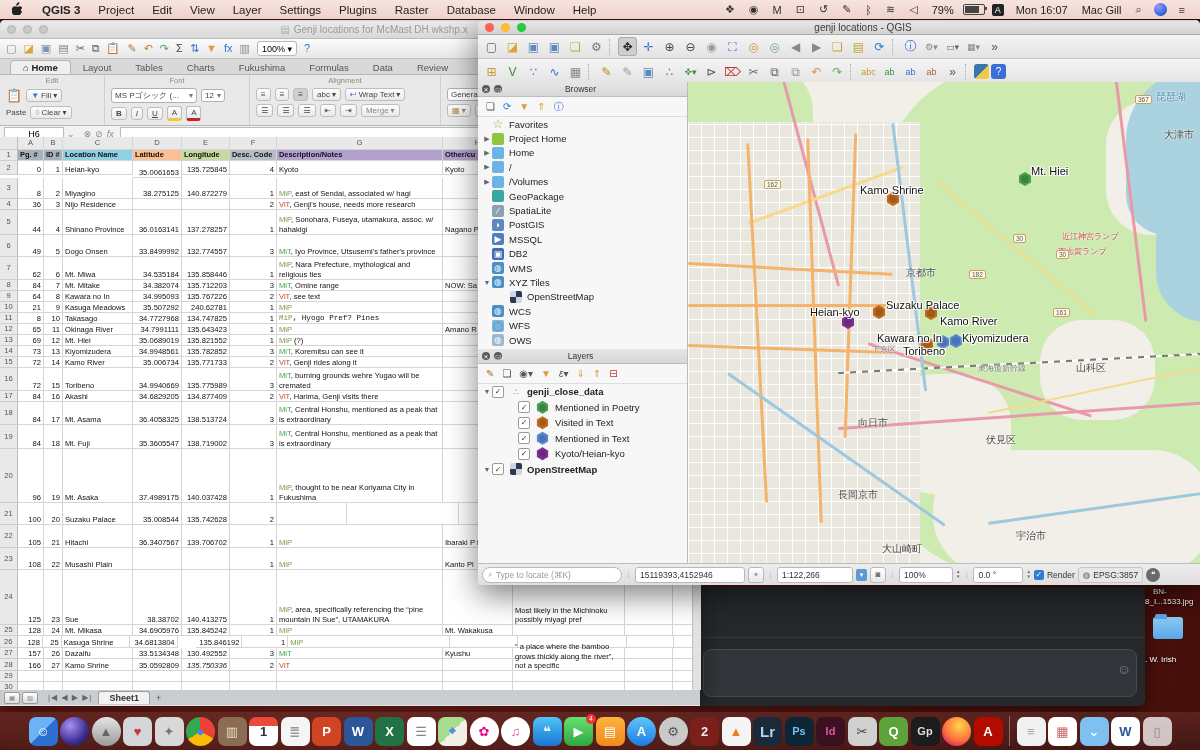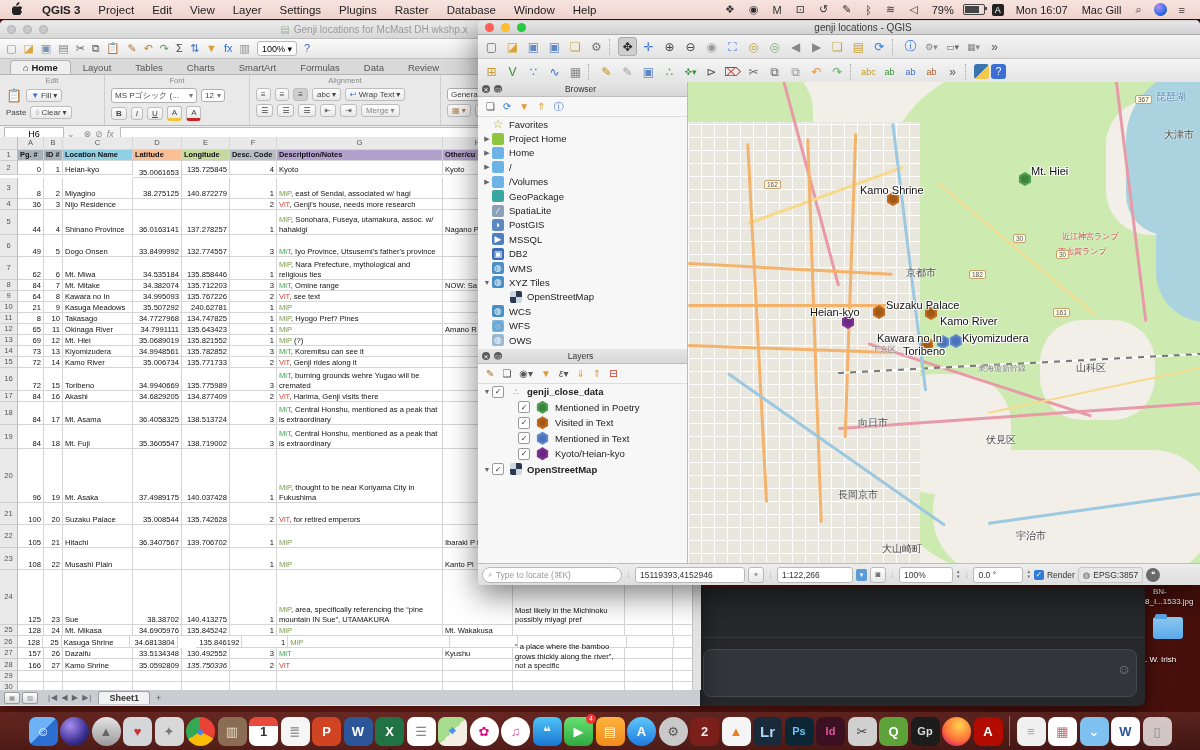--- a/index.html
+++ b/index.html
@@ -200,21 +200,21 @@
       <span class="ti" style="color: rgb(58, 111, 216);">fx</span>
       <span class="ti" style="color: rgb(136, 136, 136);">▥</span>
       <span class="zoom">100% ▾</span>
       <span class="ti" style="color: rgb(58, 111, 216);">?</span>
     </div>
   <div id="xl-tabs">
       <span class="xtab active">⌂ Home</span>
       <span class="xtab">Layout</span>
       <span class="xtab">Tables</span>
       <span class="xtab">Charts</span>
-      <span class="xtab">SmartArt</span>
+      <span class="xtab">Fukushima</span>
       <span class="xtab">Formulas</span>
       <span class="xtab">Data</span>
       <span class="xtab">Review</span>
     </div>
   <div id="xl-ribbon">
     <div class="rgroup" style="width:92px;">
       <div class="glabel">Edit</div>
       <div class="rrow">
         <span style="font-size:13px;color:#b07f4a;">📋</span>
         <span class="rbtn"><span style="color:#3a6fd8;">▼</span><span>Fill</span> ▾</span>
@@ -462,21 +462,21 @@
         <div class="scell" style="width: 27px; height: 11px;"></div>
       </div>
       <div class="srow">
         <div class="scell gut" style="width: 18px; height: 11px;">11</div>
         <div class="scell rt" style="width: 26px; height: 11px;">8</div>
         <div class="scell rt" style="width: 19px; height: 11px;">10</div>
         <div class="scell" style="width: 70px; height: 11px;">Takasago</div>
         <div class="scell rt" style="width: 49px; height: 11px;">34.7727968</div>
         <div class="scell rt" style="width: 48px; height: 11px;">134.747825</div>
         <div class="scell rt" style="width: 47px; height: 11px;">1</div>
-        <div class="scell" style="width: 166px; height: 11px; display: flex; padding-top: 0px; line-height: 1.25; overflow: hidden; align-items: flex-end;">
+        <div class="scell" style="width: 166px; height: 11px; display: flex; padding-top: 0px; line-height: 1.25; overflow: hidden; align-items: flex-end; font-family: Liberation Mono, monospace;">
           <span><span style="color: rgb(125, 154, 76);">MiP</span>, Hyogo Pref? Pines</span>
         </div>
         <div class="scell" style="width: 70px; height: 11px;"></div>
         <div class="scell ov" style="width: 112px; height: 11px;"></div>
         <div class="scell" style="width: 48px; height: 11px;"></div>
         <div class="scell" style="width: 27px; height: 11px;"></div>
       </div>
       <div class="srow">
         <div class="scell gut" style="width: 18px; height: 11px;">12</div>
         <div class="scell rt" style="width: 26px; height: 11px;">65</div>
@@ -622,23 +622,20 @@
         <div class="scell" style="width: 27px; height: 54px;"></div>
       </div>
       <div class="srow">
         <div class="scell gut" style="width: 18px; height: 22px;">21</div>
         <div class="scell rt" style="width: 26px; height: 22px;">100</div>
         <div class="scell rt" style="width: 19px; height: 22px;">20</div>
         <div class="scell" style="width: 70px; height: 22px;">Suzaku Palace</div>
         <div class="scell rt" style="width: 49px; height: 22px;">35.008544</div>
         <div class="scell rt" style="width: 48px; height: 22px;">135.742628</div>
         <div class="scell rt" style="width: 47px; height: 22px;">2</div>
-        <div class="scell" style="width: 166px; height: 22px; display: flex; padding-top: 1px; line-height: 1.25; overflow: hidden; align-items: flex-end;">
-          <span><span style="color: rgb(207, 71, 50);">ViT</span>, for retired emperors</span>
-        </div>
         <div class="scell" style="width: 70px; height: 22px;"></div>
         <div class="scell ov" style="width: 112px; height: 22px;"></div>
         <div class="scell" style="width: 48px; height: 22px;"></div>
         <div class="scell" style="width: 27px; height: 22px;"></div>
       </div>
       <div class="srow">
         <div class="scell gut" style="width: 18px; height: 23px;">22</div>
         <div class="scell rt" style="width: 26px; height: 23px;">105</div>
         <div class="scell rt" style="width: 19px; height: 23px;">21</div>
         <div class="scell" style="width: 70px; height: 23px;">Hitachi</div>

